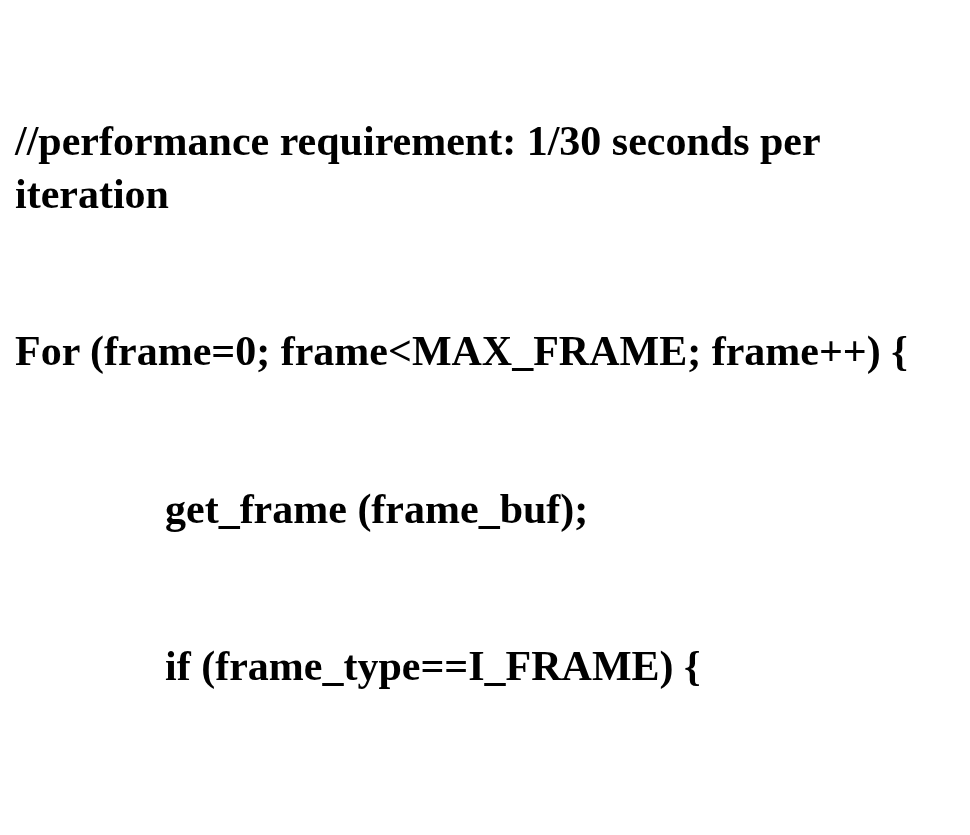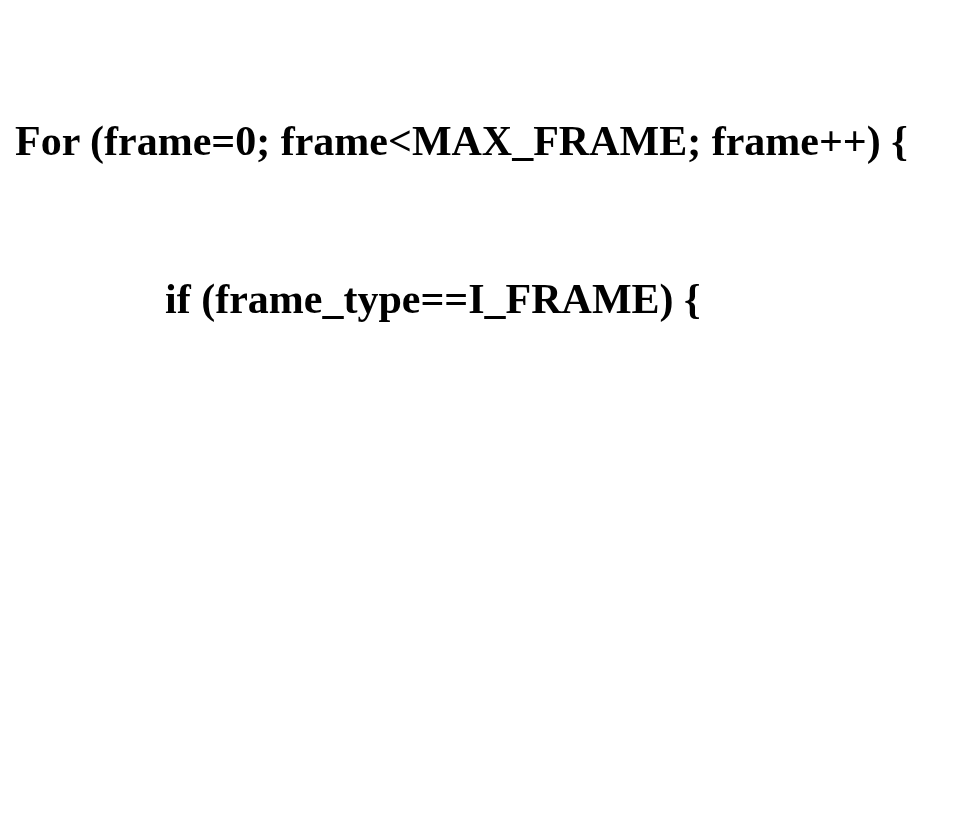--- a/index.html
+++ b/index.html
@@ -26,21 +26,23 @@
       display: block;
     }
     .indent1 {
       padding-left: 150px;
     }
   </style>
 </head>
 <body>
 
 <div class="code-block">
+  <span class="line">//performance requirement: 1/30 seconds per iteration</span>
   <span class="line">For (frame=0; frame&lt;MAX_FRAME; frame++) {</span>
+  <span class="line indent1">get_frame (frame_buf);</span>
   <span class="line indent1">if (frame_type==I_FRAME) {</span>
   
   
   
   
   
   
   
 </div>
 

